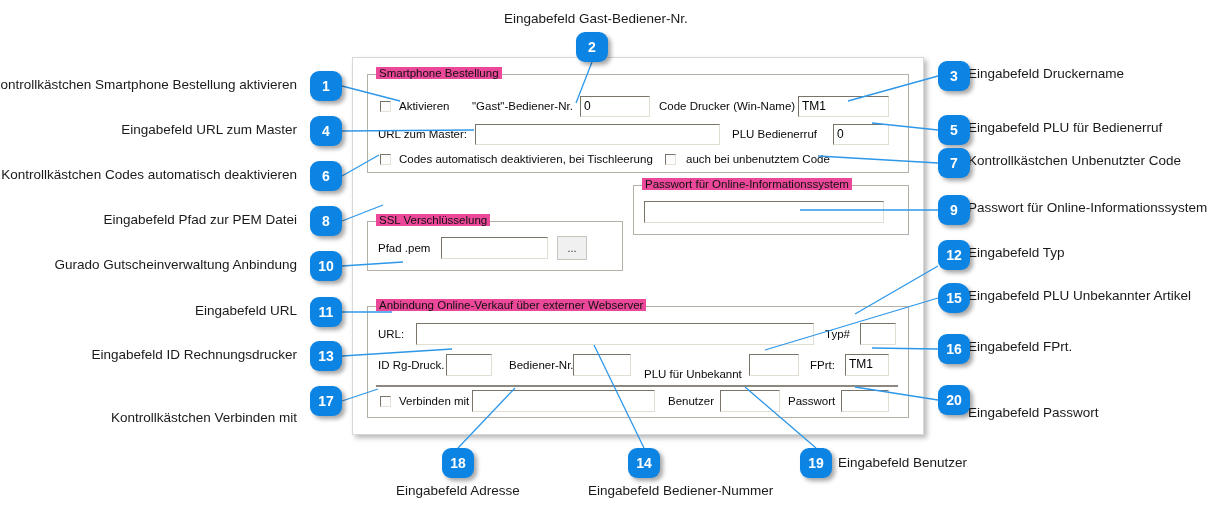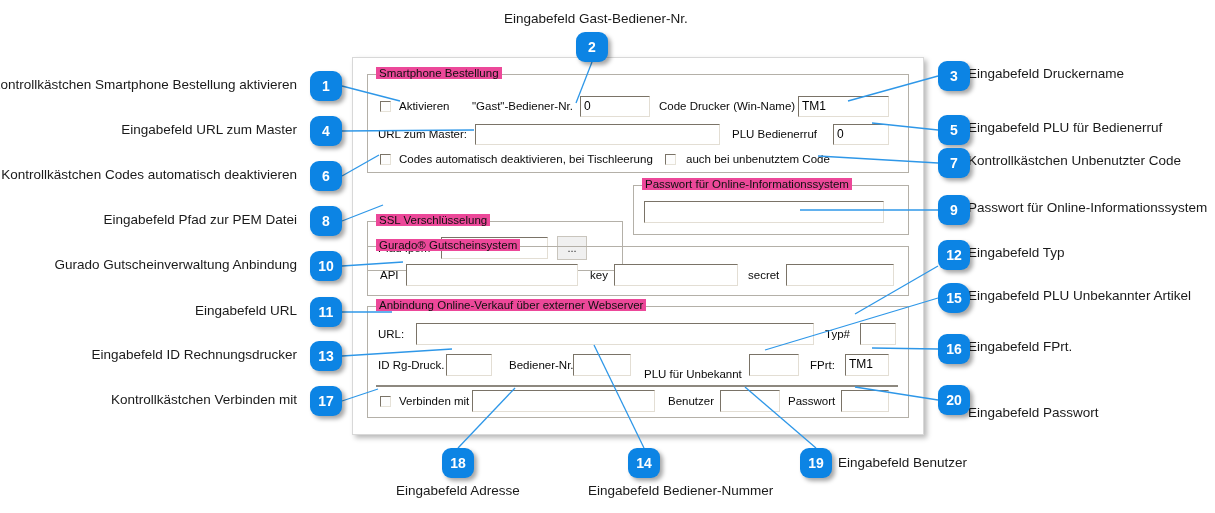--- a/index.html
+++ b/index.html
@@ -166,29 +166,20 @@
     <span class="lbl" style="left:10px;top:19px;">Pfad .pem</span>
     <div class="fld" style="left:73px;top:15px;width:107px;height:22px;"></div>
     <div class="btn3d" style="left:189px;top:14px;width:30px;height:24px;">...</div>
   </div>
 
   <div class="group" style="left:280px;top:127px;width:274px;height:48px;">
     <span class="glabel">Passwort für Online-Informationssystem</span>
     <div class="fld" style="left:10px;top:15px;width:240px;height:22px;"></div>
   </div>
 
-  <div class="group" style="left:14px;top:188px;width:540px;height:48px;">
-    <span class="glabel">Gurado® Gutscheinsystem</span>
-    <span class="lbl" style="left:12px;top:21px;">API</span>
-    <div class="fld" style="left:38px;top:17px;width:172px;height:22px;"></div>
-    <span class="lbl" style="left:222px;top:21px;">key</span>
-    <div class="fld" style="left:246px;top:17px;width:124px;height:22px;"></div>
-    <span class="lbl" style="left:380px;top:21px;">secret</span>
-    <div class="fld" style="left:418px;top:17px;width:108px;height:22px;"></div>
-  </div>
 
   <div class="group" style="left:14px;top:248px;width:540px;height:110px;">
     <span class="glabel">Anbindung Online-Verkauf über externer Webserver</span>
 
     <span class="lbl" style="left:10px;top:20px;">URL:</span>
     <div class="fld" style="left:48px;top:16px;width:398px;height:22px;"></div>
     <span class="lbl" style="left:457px;top:20px;">Typ#</span>
     <div class="fld" style="left:492px;top:16px;width:36px;height:22px;"></div>
 
     <span class="lbl" style="left:10px;top:51px;">ID Rg-Druck.</span>
@@ -248,16 +239,16 @@
 <div class="anno" style="left:968px;top:153px;">Kontrollkästchen Unbenutzter Code</div>
 <div class="anno leftal" style="right:918px;top:212px;">Eingabefeld Pfad zur PEM Datei</div>
 <div class="anno" style="left:968px;top:200px;">Passwort für Online-Informationssystem</div>
 <div class="anno leftal" style="right:918px;top:257px;">Gurado Gutscheinverwaltung Anbindung</div>
 <div class="anno leftal" style="right:918px;top:303px;">Eingabefeld URL</div>
 <div class="anno" style="left:968px;top:245px;">Eingabefeld Typ</div>
 <div class="anno leftal" style="right:918px;top:347px;">Eingabefeld ID Rechnungsdrucker</div>
 <div class="anno" style="left:552px;top:483px;margin-left:36px;">Eingabefeld Bediener-Nummer</div>
 <div class="anno" style="left:968px;top:288px;">Eingabefeld PLU Unbekannter Artikel</div>
 <div class="anno" style="left:968px;top:339px;">Eingabefeld FPrt.</div>
-<div class="anno leftal" style="right:918px;top:392px;text-align:right;">Kontrollkästchen Verbinden mit</div>
+<div class="anno leftal" style="right:918px;top:410px;text-align:right;">Kontrollkästchen Verbinden mit</div>
 <div class="anno" style="left:396px;top:483px;">Eingabefeld Adresse</div>
 <div class="anno" style="left:838px;top:455px;">Eingabefeld Benutzer</div>
 <div class="anno" style="left:968px;top:405px;">Eingabefeld Passwort</div>
 
 </body></html>

